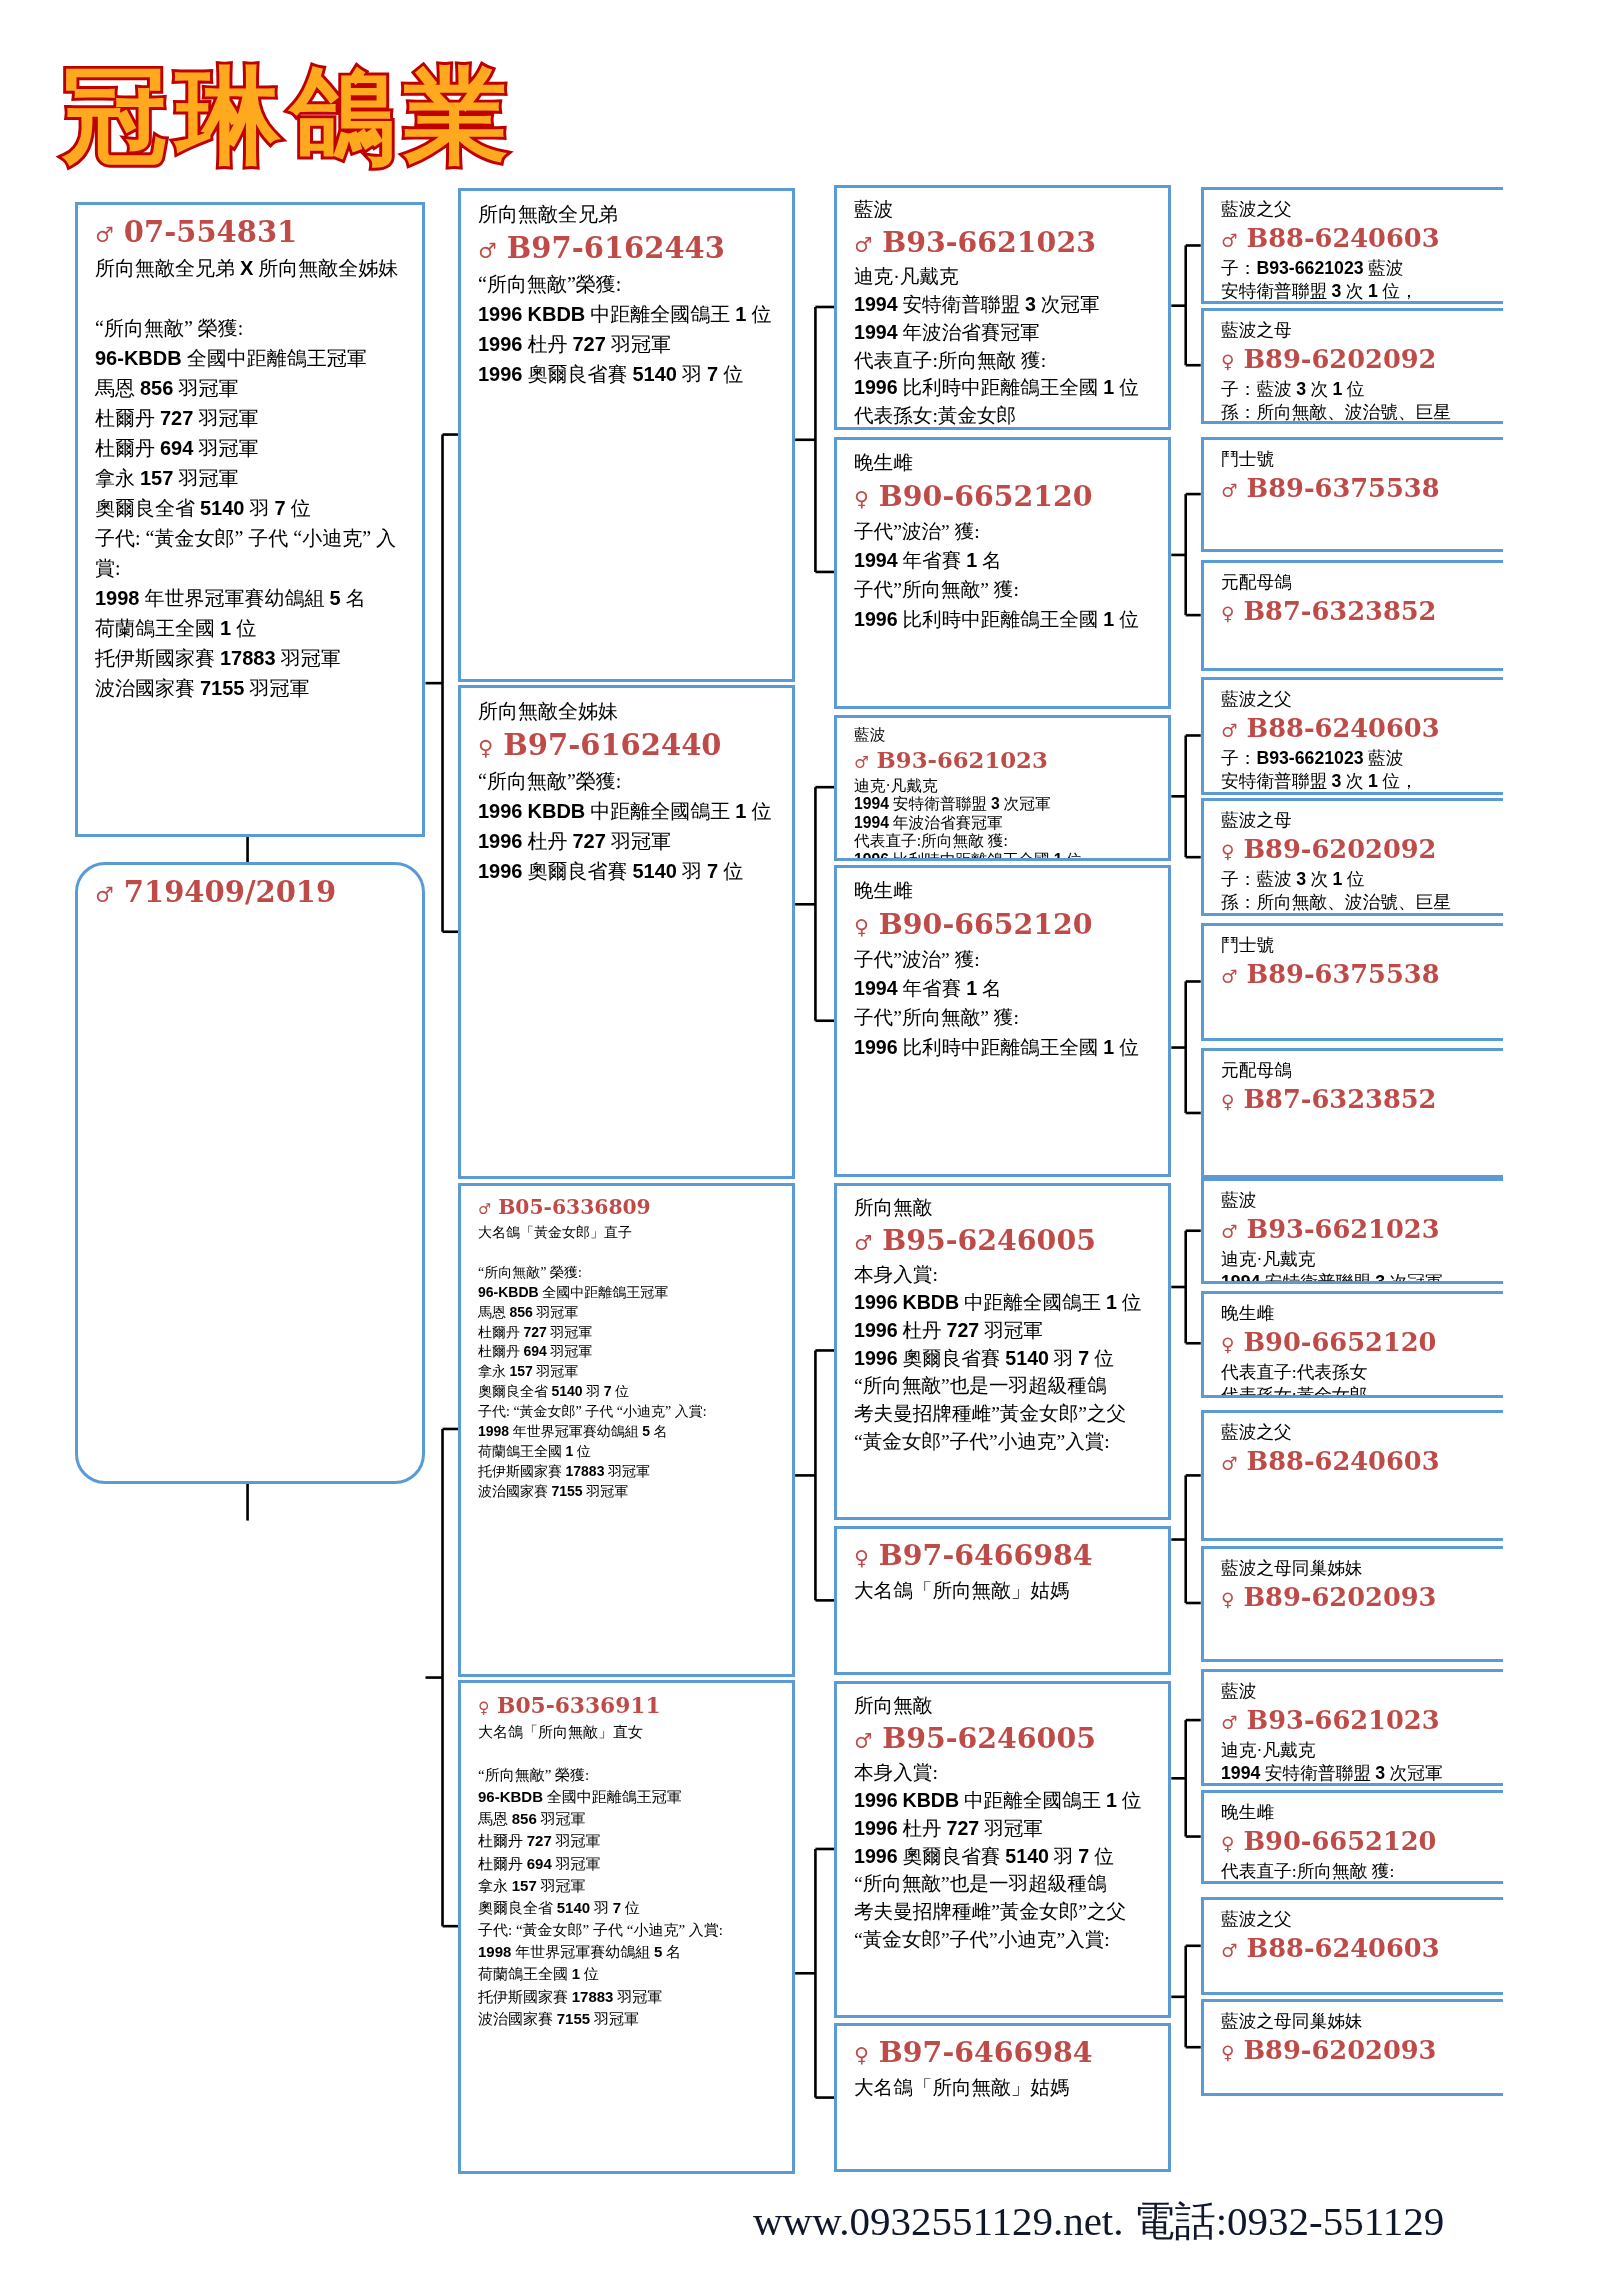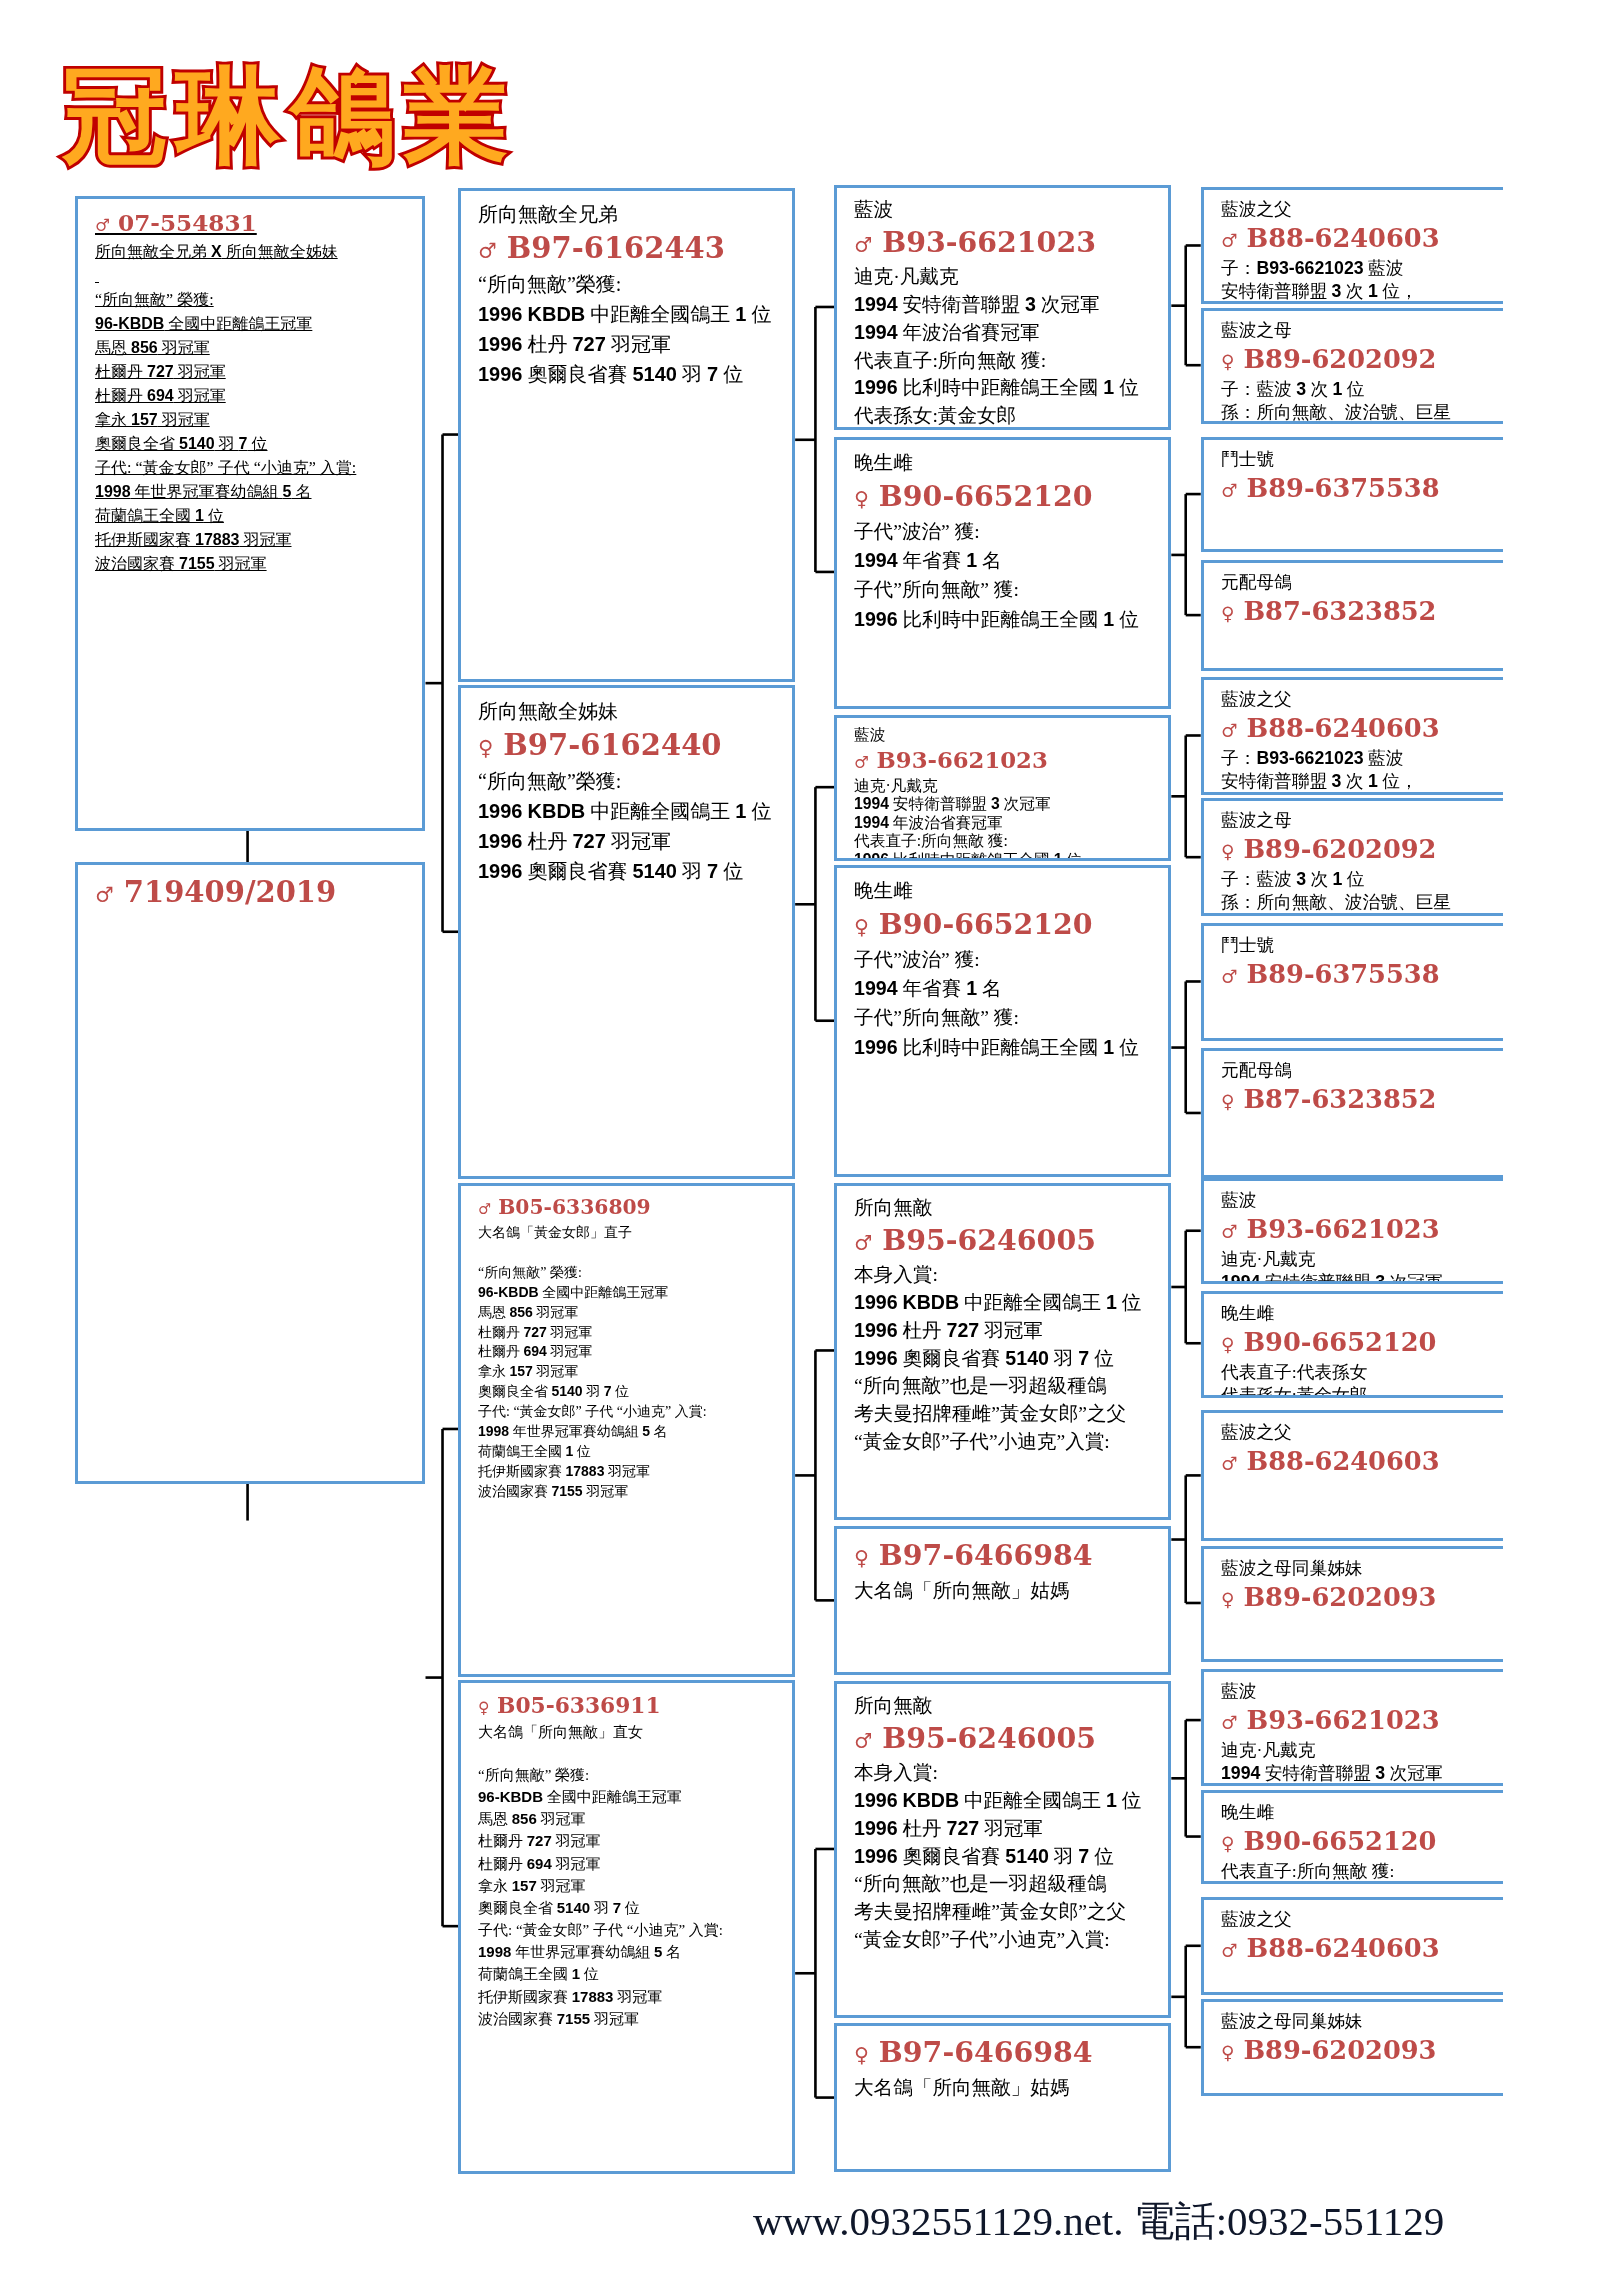--- a/index.html
+++ b/index.html
@@ -96,38 +96,38 @@
       <line x1="1790" y1="2706" x2="1812" y2="2706" stroke="#000000" stroke-width="4"></line>
       <line x1="1812" y1="2962" x2="1812" y2="3117" stroke="#000000" stroke-width="4"></line>
       <line x1="1812" y1="2962" x2="1835" y2="2962" stroke="#000000" stroke-width="4"></line>
       <line x1="1812" y1="3117" x2="1835" y2="3117" stroke="#000000" stroke-width="4"></line>
       <line x1="1790" y1="3040" x2="1812" y2="3040" stroke="#000000" stroke-width="4"></line>
       <line x1="378" y1="1255" x2="378" y2="1307" stroke="#000000" stroke-width="4"></line>
       <line x1="378" y1="2253" x2="378" y2="2312" stroke="#000000" stroke-width="4"></line>
     </svg>
 
   <div id="footer">www.0932551129.net. 電話:0932-551129</div>
-<div class="pbox" style="left: 75px; top: 188px; width: 350px; height: 635px; font-size: 16px; line-height: 1.5; text-decoration: underline;">
+<div class="pbox" style="left: 75px; top: 194px; width: 350px; height: 635px; font-size: 20px; line-height: 1.5;">
       <div class="pid"><span class="sex">♂</span> 07-554831</div>
       <div class="pline">所向無敵全兄弟 <b>X</b> 所向無敵全姊妹</div>
       <div class="pline">&nbsp;</div>
       <div class="pline">“所向無敵” 榮獲:</div>
       <div class="pline"><b>96-KBDB</b> 全國中距離鴿王冠軍</div>
       <div class="pline">馬恩 <b>856</b> 羽冠軍</div>
       <div class="pline">杜爾丹 <b>727</b> 羽冠軍</div>
       <div class="pline">杜爾丹 <b>694</b> 羽冠軍</div>
       <div class="pline">拿永 <b>157</b> 羽冠軍</div>
       <div class="pline">奧爾良全省 <b>5140</b> 羽 <b>7</b> 位</div>
       <div class="pline">子代: “黃金女郎” 子代 “小迪克” 入賞:</div>
       <div class="pline"><b>1998</b> 年世界冠軍賽幼鴿組 <b>5</b> 名</div>
       <div class="pline">荷蘭鴿王全國 <b>1</b> 位</div>
       <div class="pline">托伊斯國家賽 <b>17883</b> 羽冠軍</div>
       <div class="pline">波治國家賽 <b>7155</b> 羽冠軍</div>
     </div>
-    <div class="pbox" style="left: 75px; top: 854px; width: 350px; height: 622px; font-size: 20px; line-height: 1.5;">
+    <div class="pbox" style="left: 75px; top: 854px; width: 350px; height: 622px; font-size: 20px; line-height: 1.5; border-radius: 30px;">
       <div class="pid"><span class="sex">♂</span> 719409/2019</div>
     </div>
     <div class="pbox" style="left: 458px; top: 180px; width: 337px; height: 494px; font-size: 20px; line-height: 1.5;">
       <div class="ptitle">所向無敵全兄弟</div>
       <div class="pid"><span class="sex">♂</span> B97-6162443</div>
       <div class="pline">“所向無敵”榮獲:</div>
       <div class="pline"><b>1996</b> <b>KBDB</b> 中距離全國鴿王 <b>1</b> 位</div>
       <div class="pline"><b>1996</b>  杜丹 <b>727</b> 羽冠軍</div>
       <div class="pline"><b>1996</b>  奧爾良省賽 <b>5140</b> 羽 <b>7</b> 位</div>
     </div>

